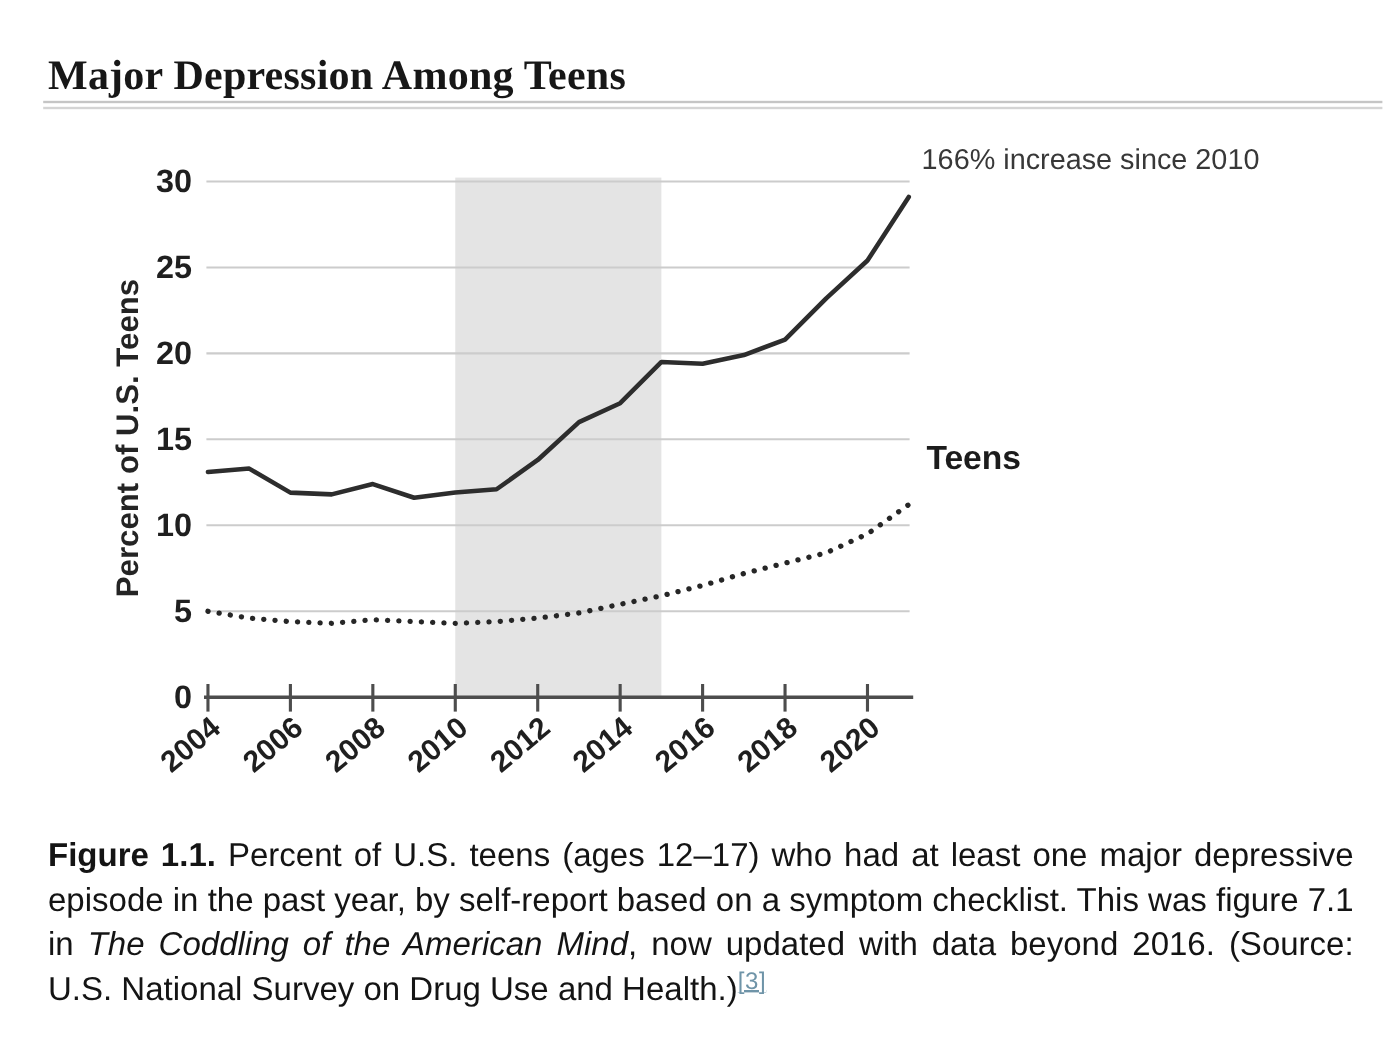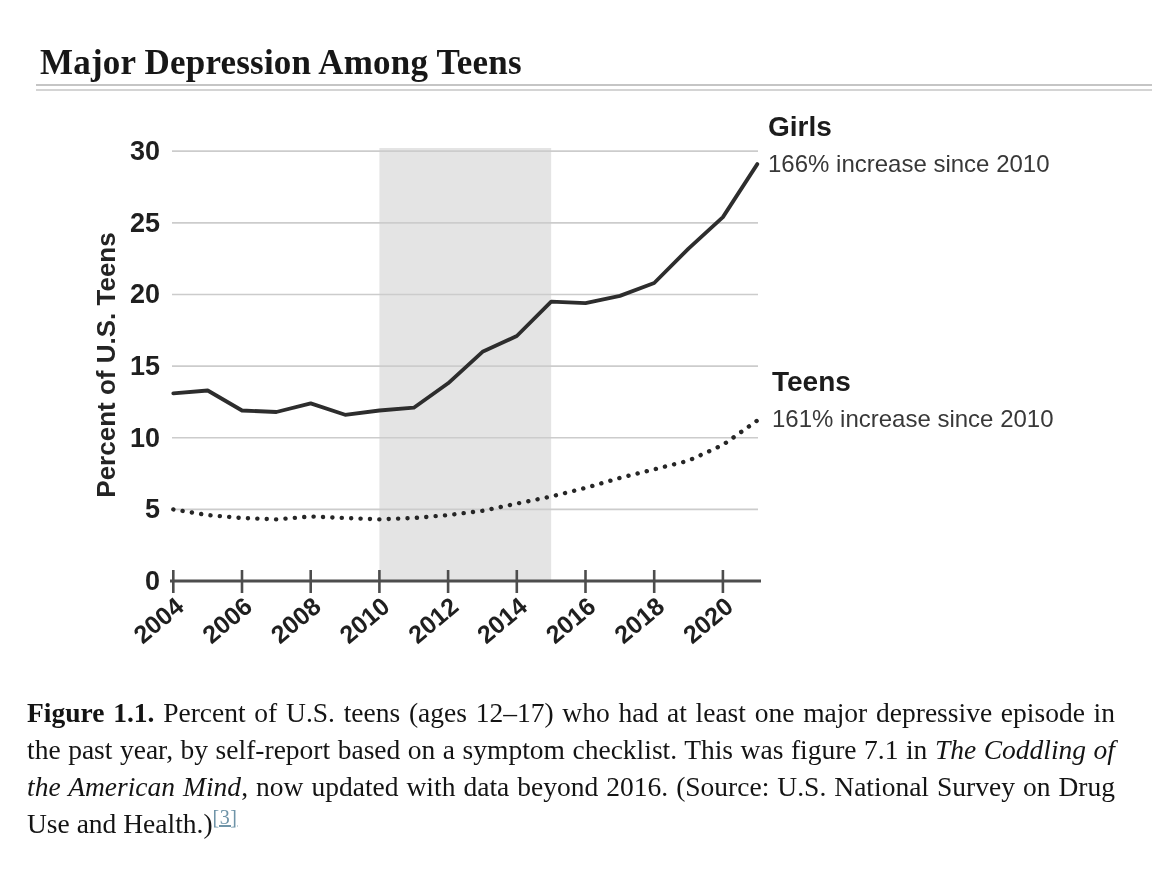--- a/index.html
+++ b/index.html
@@ -19,22 +19,22 @@
   #chart-svg{position:absolute;left:0;top:95px;}
   .y-axis-title{
     position:absolute;left:-63px;top:349px;width:340px;height:32px;
     transform:rotate(-90deg);
     text-align:center;font-size:26px;font-weight:700;color:#242424;white-space:nowrap;
   }
   .legend{position:absolute;}
   .legend-name{font-size:28px;font-weight:700;color:#1c1c1c;line-height:30px;}
   .legend-detail{font-size:24px;font-weight:400;color:#383838;margin-top:8px;white-space:nowrap;}
   .figure-caption{
-    position:absolute;left:27px;top:666px;width:1088px;
-    font-family:Liberation Serif, serif;font-size:27.5px;line-height:37px;color:#141414;
+    position:absolute;left:40px;top:666px;width:1088px;
+    font-family:Liberation Sans, sans-serif;font-size:27.5px;line-height:37px;color:#141414;
     text-align:justify;
   }
   .cap-bold{font-weight:700;}
   .cap-italic{font-style:italic;}
   .cap-link{
     color:#6f94a8;text-decoration:underline;font-size:20px;
     position:relative;top:-9px;letter-spacing:.5px;
   }
 </style>
 </head>
@@ -81,25 +81,23 @@
         <text x="160" y="351.74" text-anchor="end" font-size="27" font-weight="600" fill="#1f1f1f">10</text>
         <text x="160" y="280.11" text-anchor="end" font-size="27" font-weight="600" fill="#1f1f1f">15</text>
         <text x="160" y="208.48000000000002" text-anchor="end" font-size="27" font-weight="600" fill="#1f1f1f">20</text>
         <text x="160" y="136.84999999999997" text-anchor="end" font-size="27" font-weight="600" fill="#1f1f1f">25</text>
         <text x="160" y="65.21999999999997" text-anchor="end" font-size="27" font-weight="600" fill="#1f1f1f">30</text>
       </svg>
 
     <div class="y-axis-title">Percent of U.S. Teens</div>
 
     <div class="legend" style="left:768px;top:112px">
-      <div class="legend-name">Girls</div>
       <div class="legend-detail">166% increase since 2010</div>
     </div>
 
     <div class="legend" style="left:772px;top:367px">
       <div class="legend-name">Teens</div>
-      <div class="legend-detail">161% increase since 2010</div>
     </div>
   </div>
 
   <p class="figure-caption"><span class="cap-bold">Figure 1.1.</span><span class="cap-normal"> Percent of U.S. teens (ages 12–17) who had at least one major depressive episode in the past year, by self-report based on a symptom checklist. This was figure 7.1 in </span><span class="cap-italic">The Coddling of the American Mind</span><span class="cap-normal">, now updated with data beyond 2016. (Source: U.S. National Survey on Drug Use and Health.)</span><a class="cap-link" href="#">[3]</a></p>
 
 </div>
 
 </body></html>

